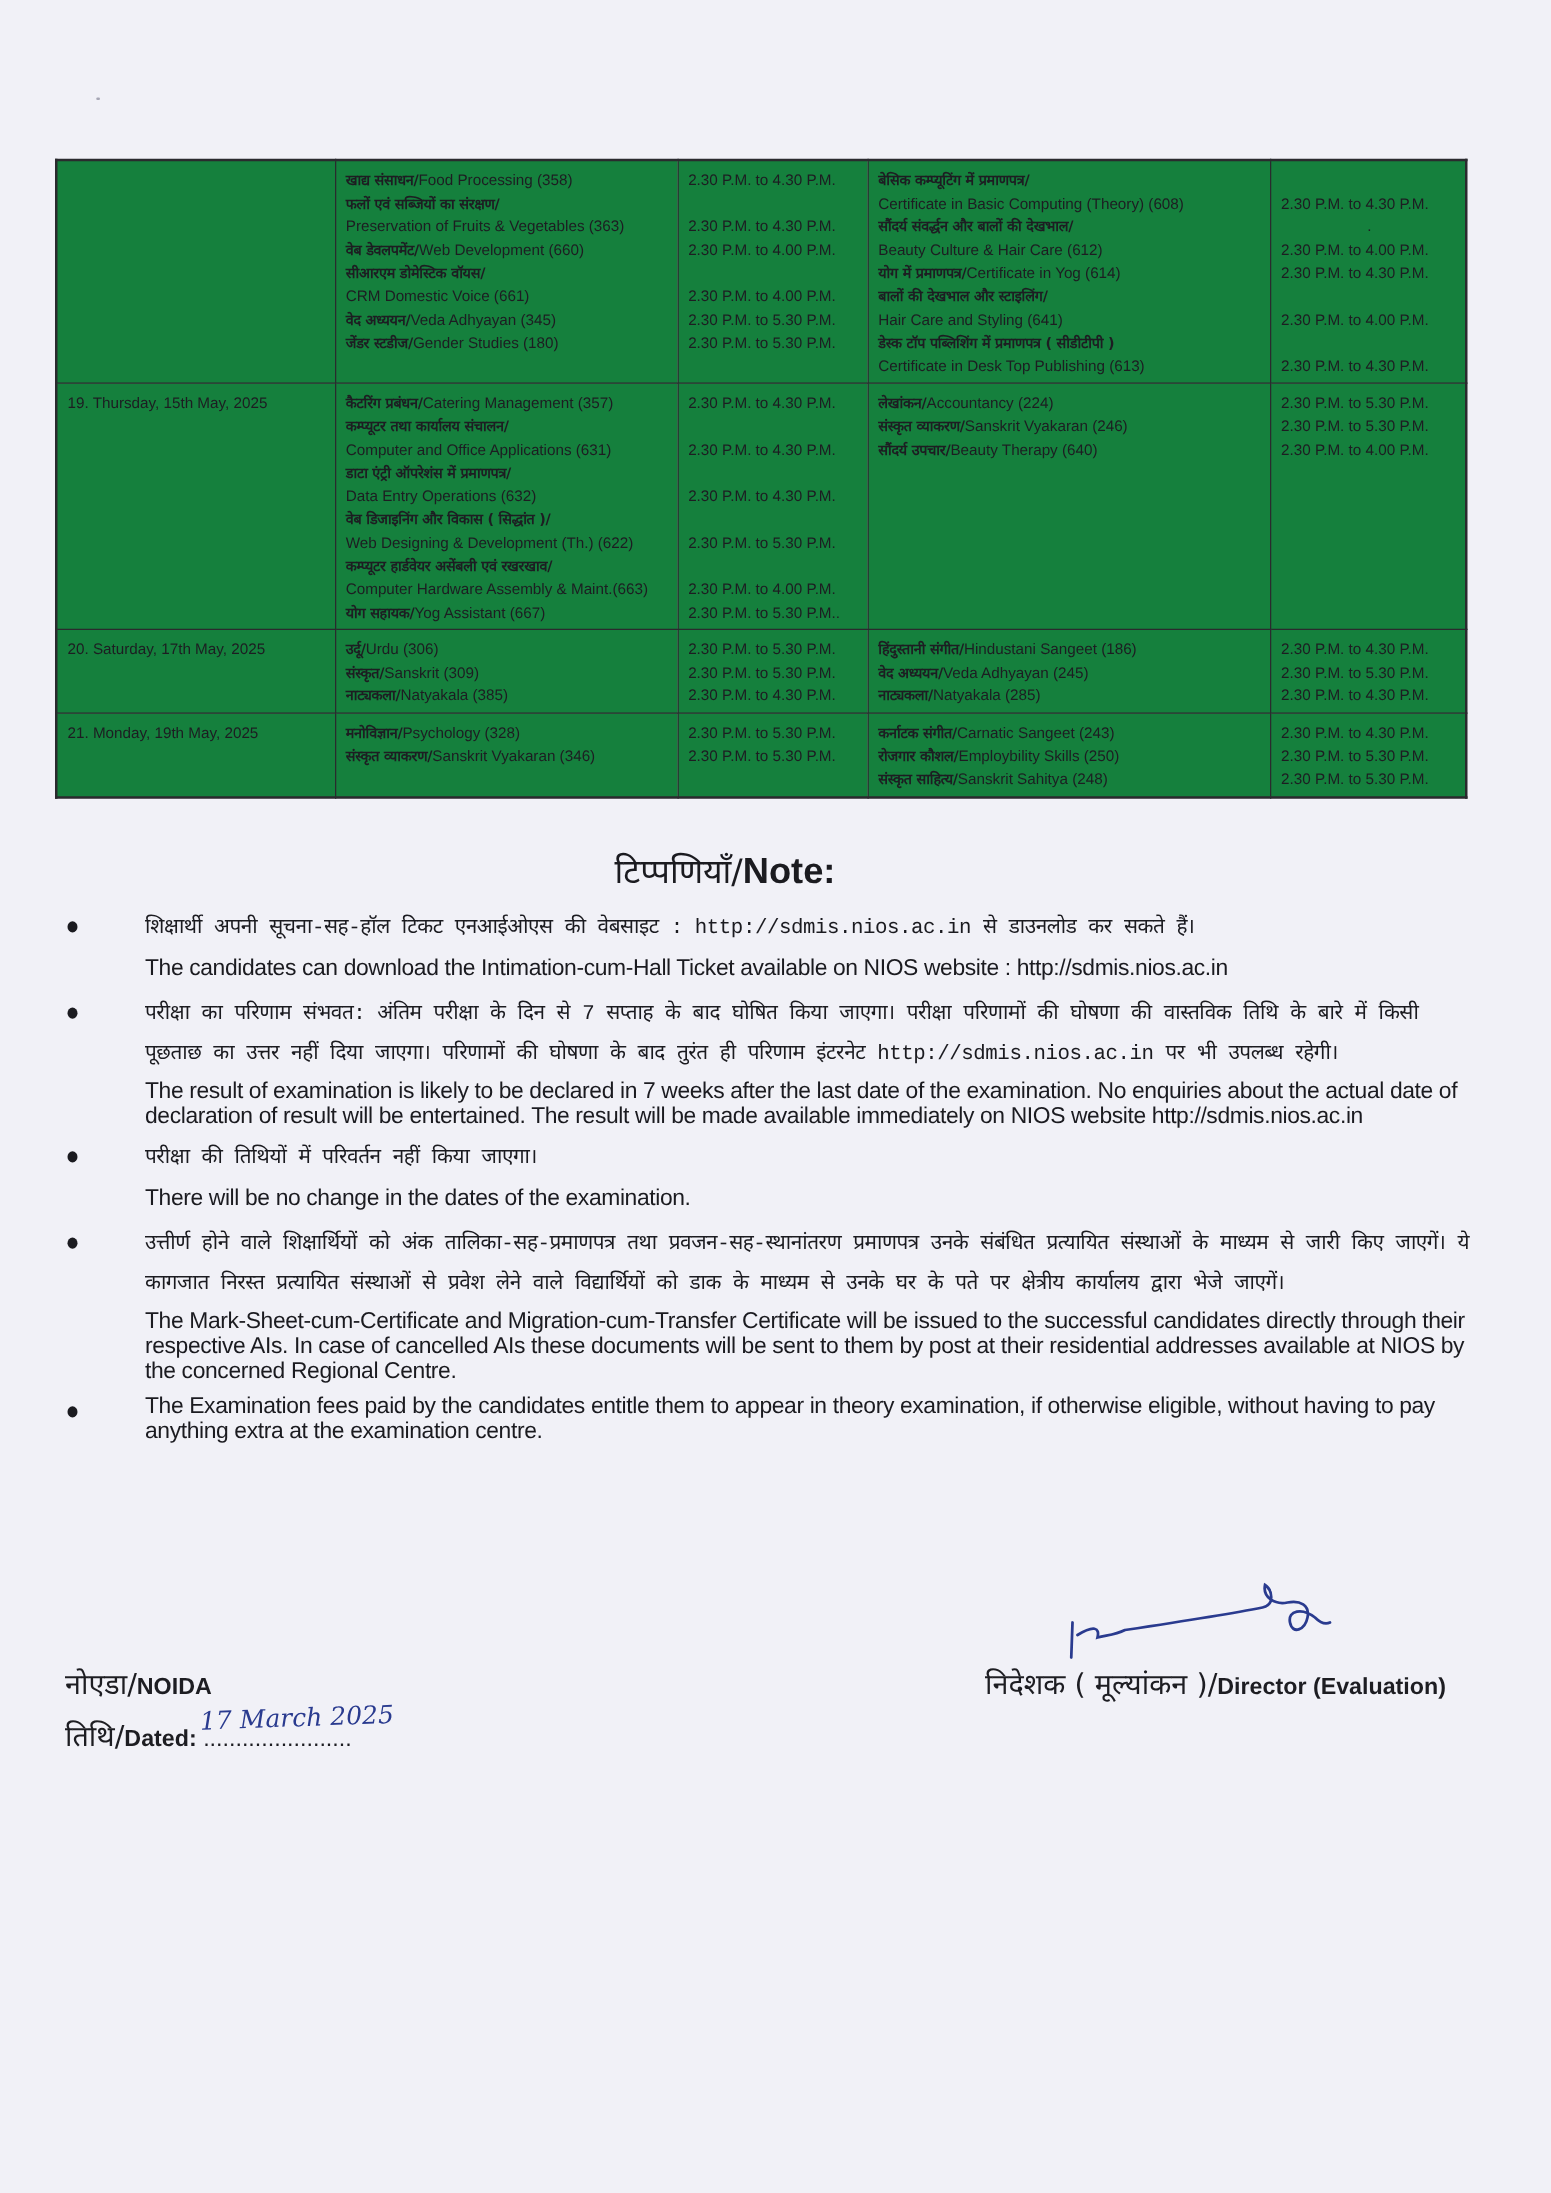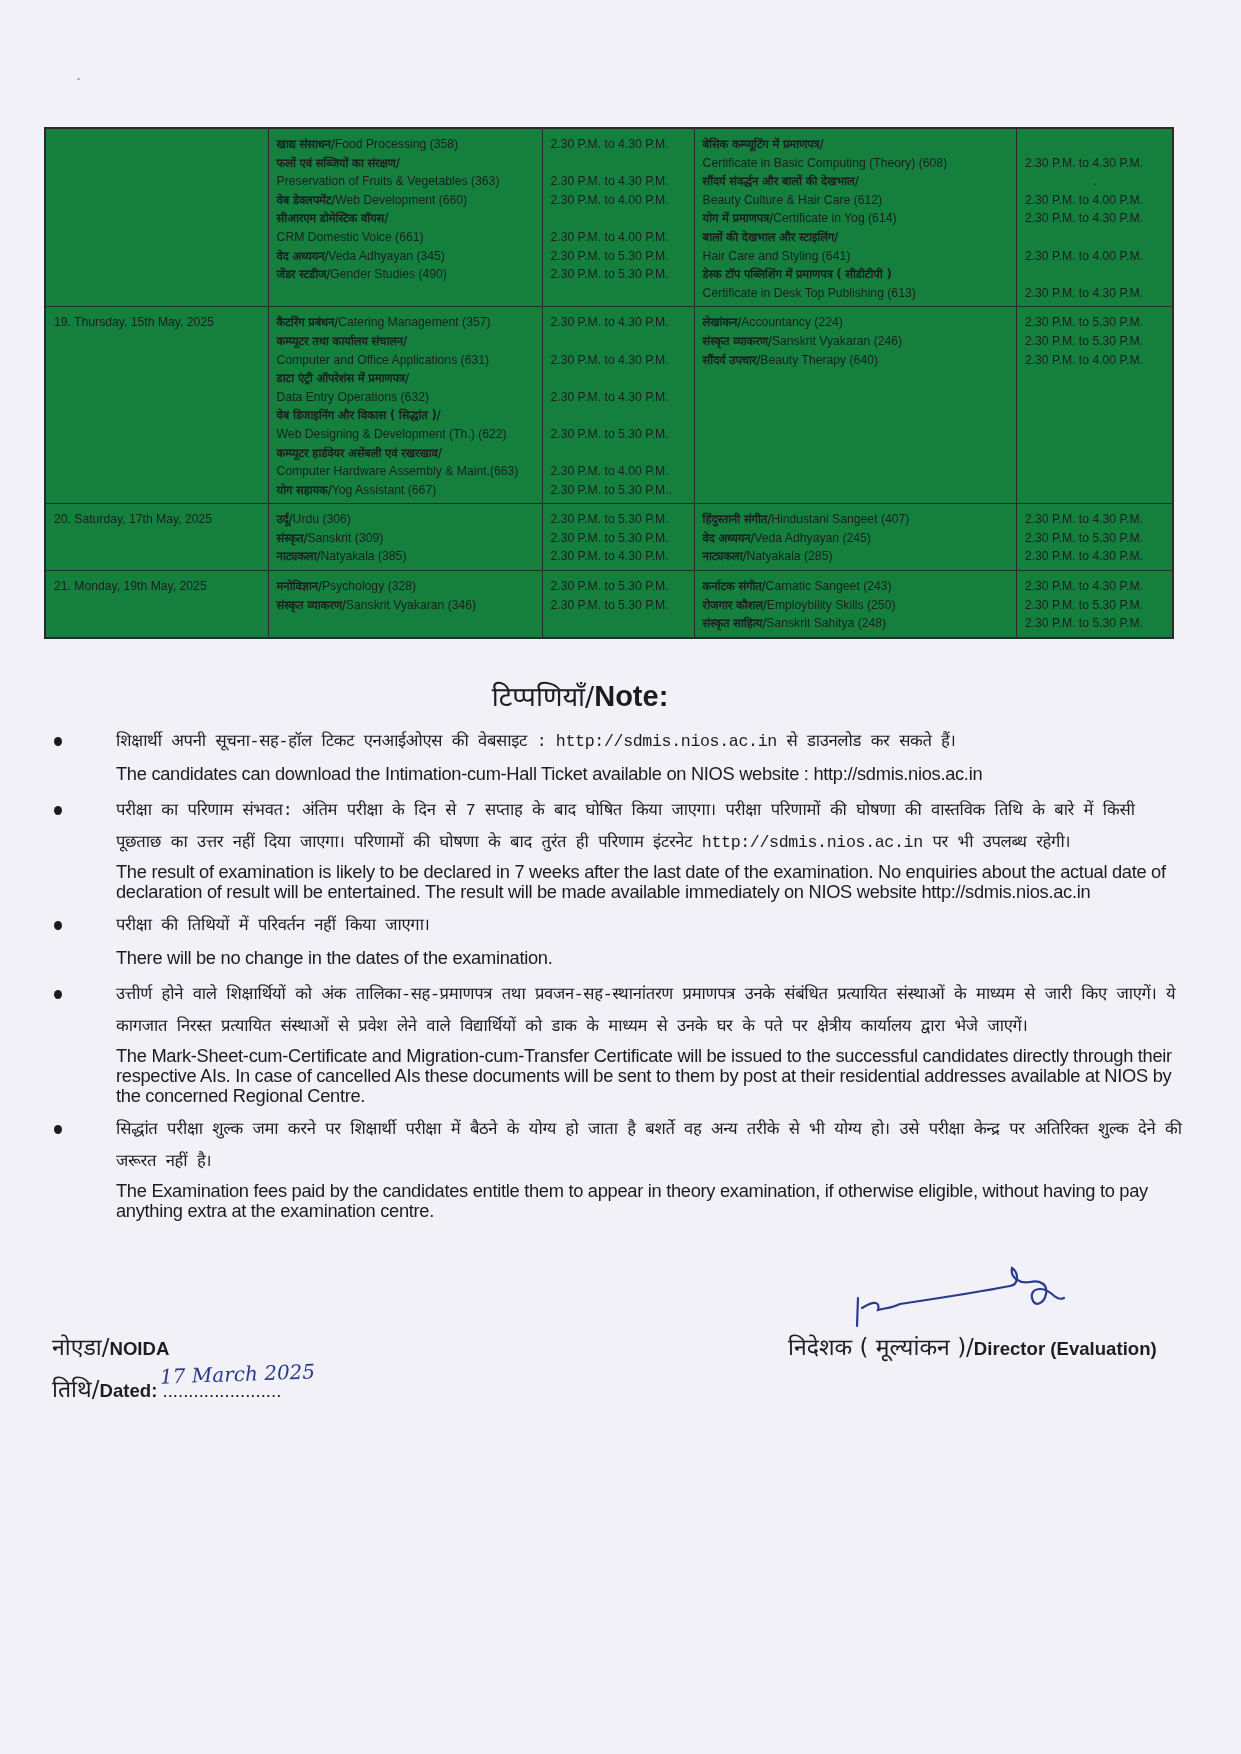--- a/index.html
+++ b/index.html
@@ -100,21 +100,21 @@
         <tr>
           <td class="c-date"></td>
           <td class="c-subj">
             <span class="line"><span class="hi">खाद्य संसाधन/</span><span>Food Processing (358)</span></span>
             <span class="line"><span class="hi">फलों एवं सब्जियों का संरक्षण/</span></span>
             <span class="line"><span>Preservation of Fruits &amp; Vegetables (363)</span></span>
             <span class="line"><span class="hi">वेब डेवलपमेंट/</span><span>Web Development  (660)</span></span>
             <span class="line"><span class="hi">सीआरएम डोमेस्टिक वॉयस/</span></span>
             <span class="line"><span>CRM Domestic Voice (661)</span></span>
             <span class="line"><span class="hi">वेद अध्ययन/</span><span>Veda Adhyayan (345)</span></span>
-            <span class="line"><span class="hi">जेंडर स्टडीज/</span><span>Gender Studies (490)</span></span>
+            <span class="line"><span class="hi">जेंडर स्टडीज/</span><span>Gender Studies (180)</span></span>
           </td>
           <td class="c-time">
             <span class="line">2.30 P.M. to 4.30 P.M.</span>
             <span class="blank"></span>
             <span class="line">2.30 P.M. to 4.30 P.M.</span>
             <span class="line">2.30 P.M. to 4.00 P.M.</span>
             <span class="blank"></span>
             <span class="line">2.30 P.M. to 4.00 P.M.</span>
             <span class="line">2.30 P.M. to 5.30 P.M.</span>
             <span class="line">2.30 P.M. to 5.30 P.M.</span>
@@ -185,21 +185,21 @@
             <span class="line"><span class="hi">उर्दू/</span><span>Urdu (306)</span></span>
             <span class="line"><span class="hi">संस्कृत/</span><span>Sanskrit (309)</span></span>
             <span class="line"><span class="hi">नाट्यकला/</span><span>Natyakala (385)</span></span>
           </td>
           <td class="c-time">
             <span class="line">2.30 P.M. to 5.30 P.M.</span>
             <span class="line">2.30 P.M. to 5.30 P.M.</span>
             <span class="line">2.30 P.M. to 4.30 P.M.</span>
           </td>
           <td class="c-subj2">
-            <span class="line"><span class="hi">हिंदुस्तानी संगीत/</span><span>Hindustani Sangeet (407)</span></span>
+            <span class="line"><span class="hi">हिंदुस्तानी संगीत/</span><span>Hindustani Sangeet (186)</span></span>
             <span class="line"><span class="hi">वेद अध्ययन/</span><span>Veda Adhyayan (245)</span></span>
             <span class="line"><span class="hi">नाट्यकला/</span><span>Natyakala (285)</span></span>
           </td>
           <td class="c-time2">
             <span class="line">2.30 P.M. to 4.30 P.M.</span>
             <span class="line">2.30 P.M. to 5.30 P.M.</span>
             <span class="line">2.30 P.M. to 4.30 P.M.</span>
           </td>
         </tr>
         <tr>
@@ -246,21 +246,20 @@
         <div class="hi-para">परीक्षा की तिथियों में परिवर्तन नहीं किया जाएगा।</div>
         <div class="en-para loose">There will be no change in the dates of the examination.</div>
       </div>
       <div class="note-item">
         <span class="bullet"></span>
         <div class="hi-para">उत्तीर्ण होने वाले शिक्षार्थियों को अंक तालिका-सह-प्रमाणपत्र तथा प्रवजन-सह-स्थानांतरण प्रमाणपत्र उनके संबंधित प्रत्यायित संस्थाओं के माध्यम से जारी किए जाएगें। ये कागजात निरस्त प्रत्यायित संस्थाओं से प्रवेश लेने वाले विद्यार्थियों को डाक के माध्यम से उनके घर के पते पर क्षेत्रीय कार्यालय द्वारा भेजे जाएगें।</div>
         <div class="en-para">The Mark-Sheet-cum-Certificate and Migration-cum-Transfer Certificate will be issued to the successful candidates directly through their respective AIs. In case of cancelled AIs these documents will be sent to them by post at their residential addresses available at NIOS  by the concerned Regional Centre.</div>
       </div>
       <div class="note-item">
         <span class="bullet"></span>
-        <div class="hi-para">सिद्धांत परीक्षा शुल्क जमा करने पर शिक्षार्थी परीक्षा में बैठने के योग्य हो जाता है बशर्ते वह अन्य तरीके से भी योग्य हो। उसे परीक्षा केन्द्र पर अतिरिक्त शुल्क देने की जरूरत नहीं है।</div>
         <div class="en-para">The Examination fees paid by the candidates entitle them to appear in theory examination, if otherwise eligible, without having to pay anything extra at the examination centre.</div>
       </div>
     </div>
 
   <svg class="signature" viewBox="0 0 260 90">
     <path d="M18 60 L17 88 M22 70 C35 62 40 64 38 72 C46 70 52 70 60 66 C100 60 140 54 170 48 C180 46 178 34 172 30 C170 40 180 46 190 44 C200 42 208 46 206 56 C204 66 194 70 192 60 C190 50 202 48 212 56 C216 60 220 62 224 60" fill="none" stroke="#2a3b8f" stroke-width="2.2" stroke-linecap="round"></path>
   </svg>
 
   <div class="place">
     <span class="hi-s">नोएडा/</span><span>NOIDA</span>

